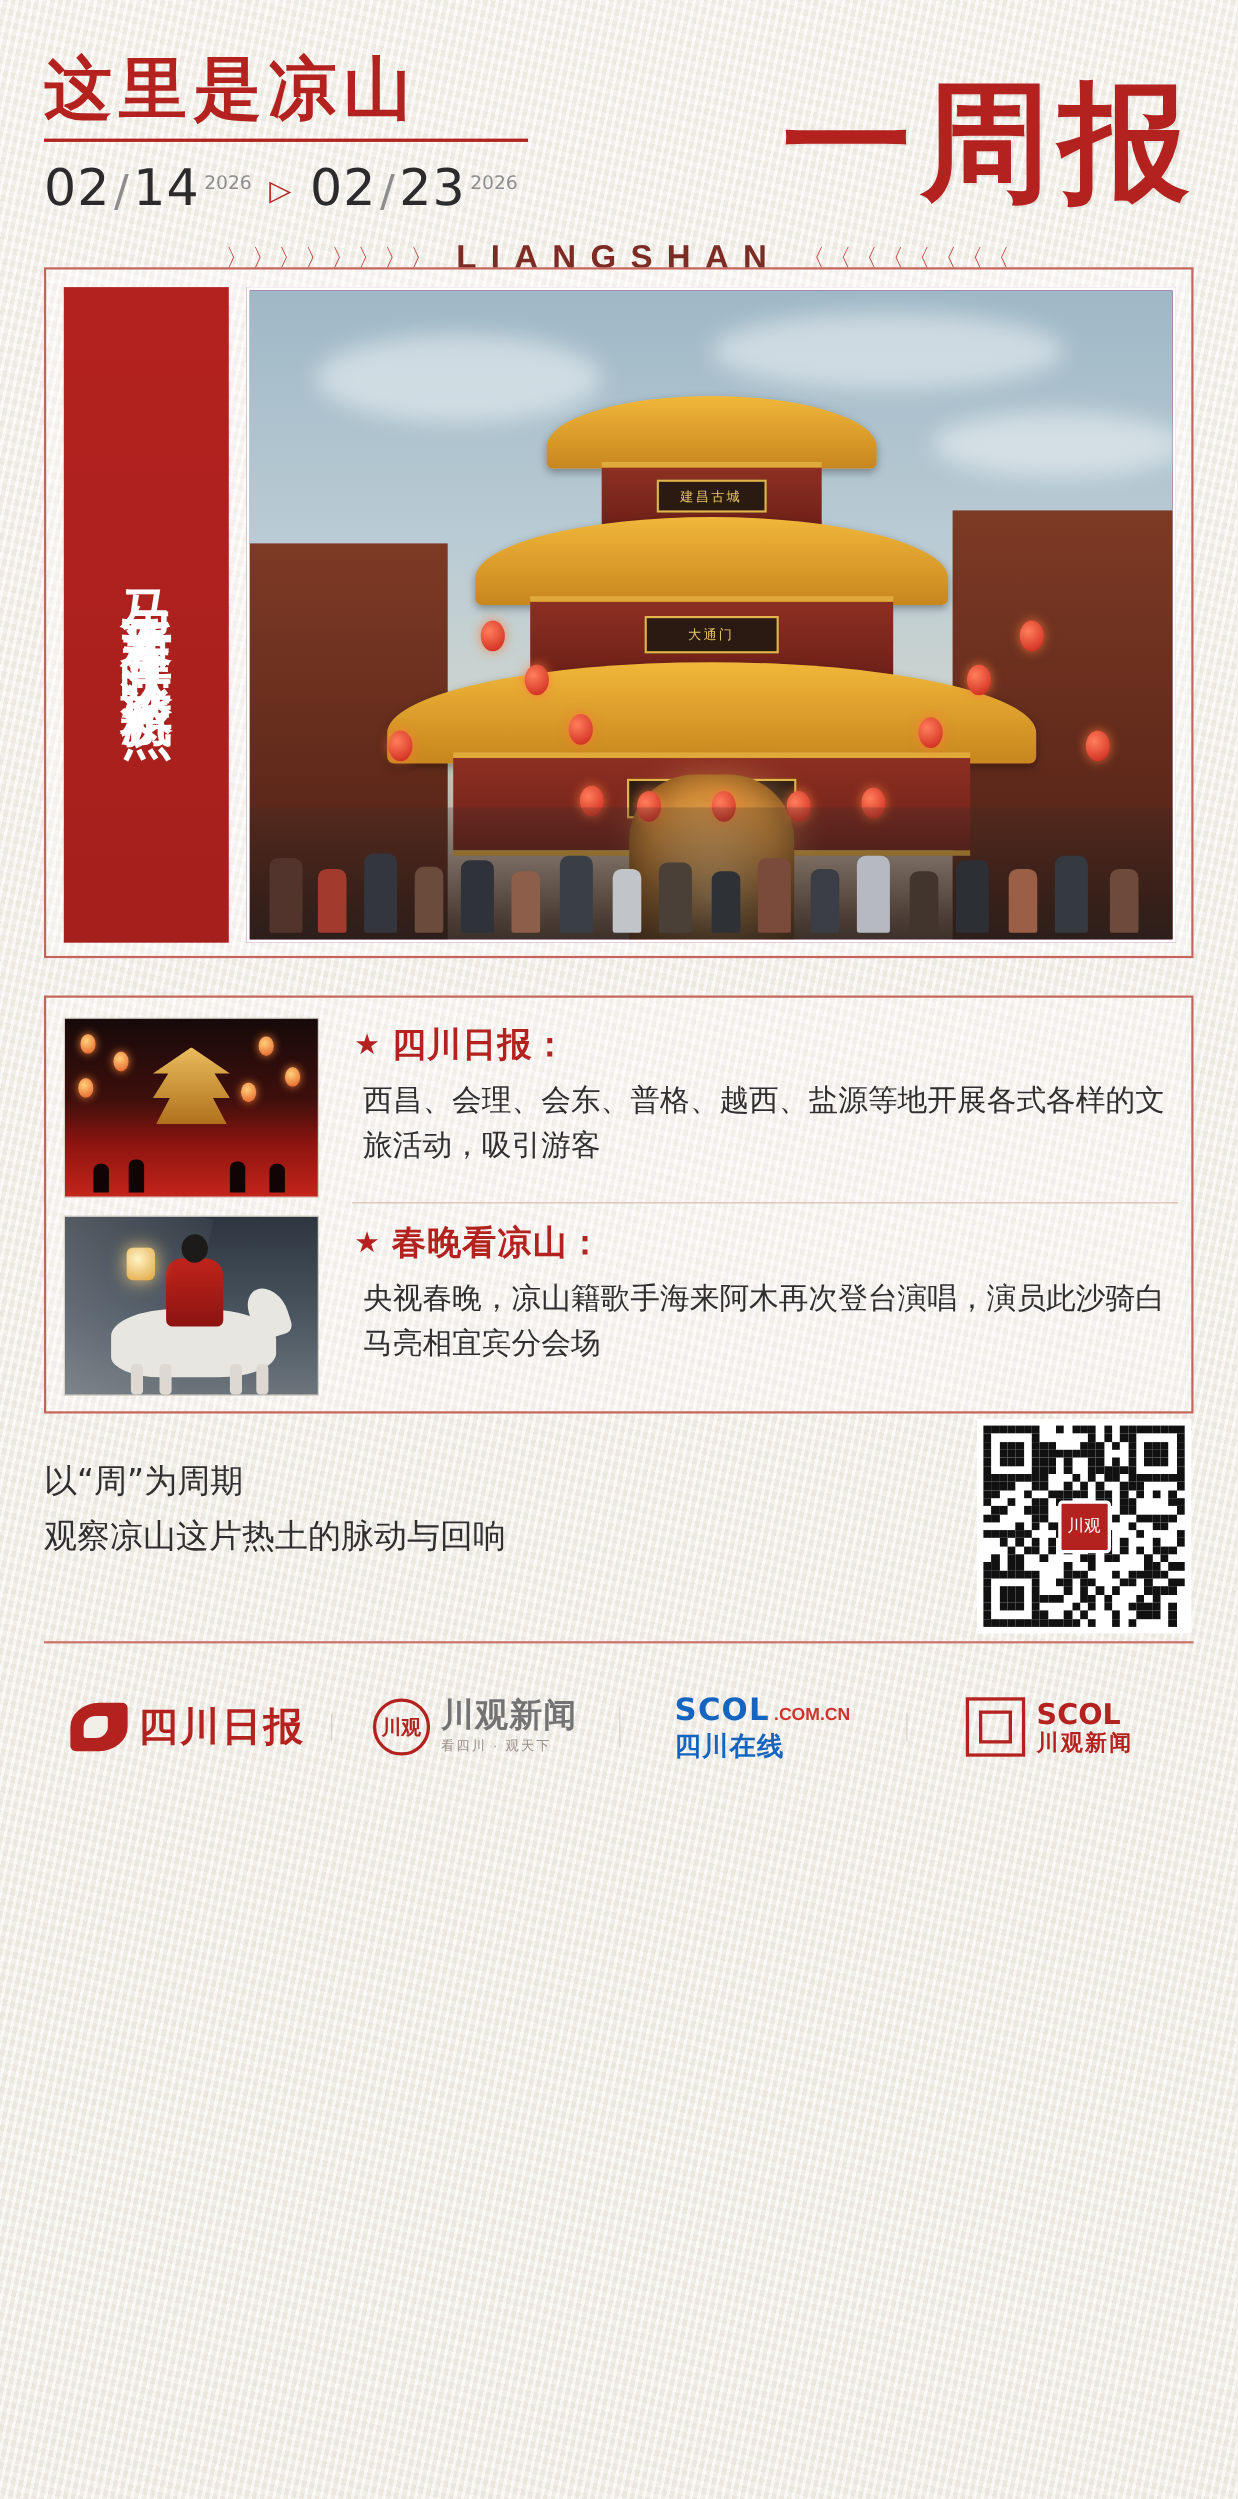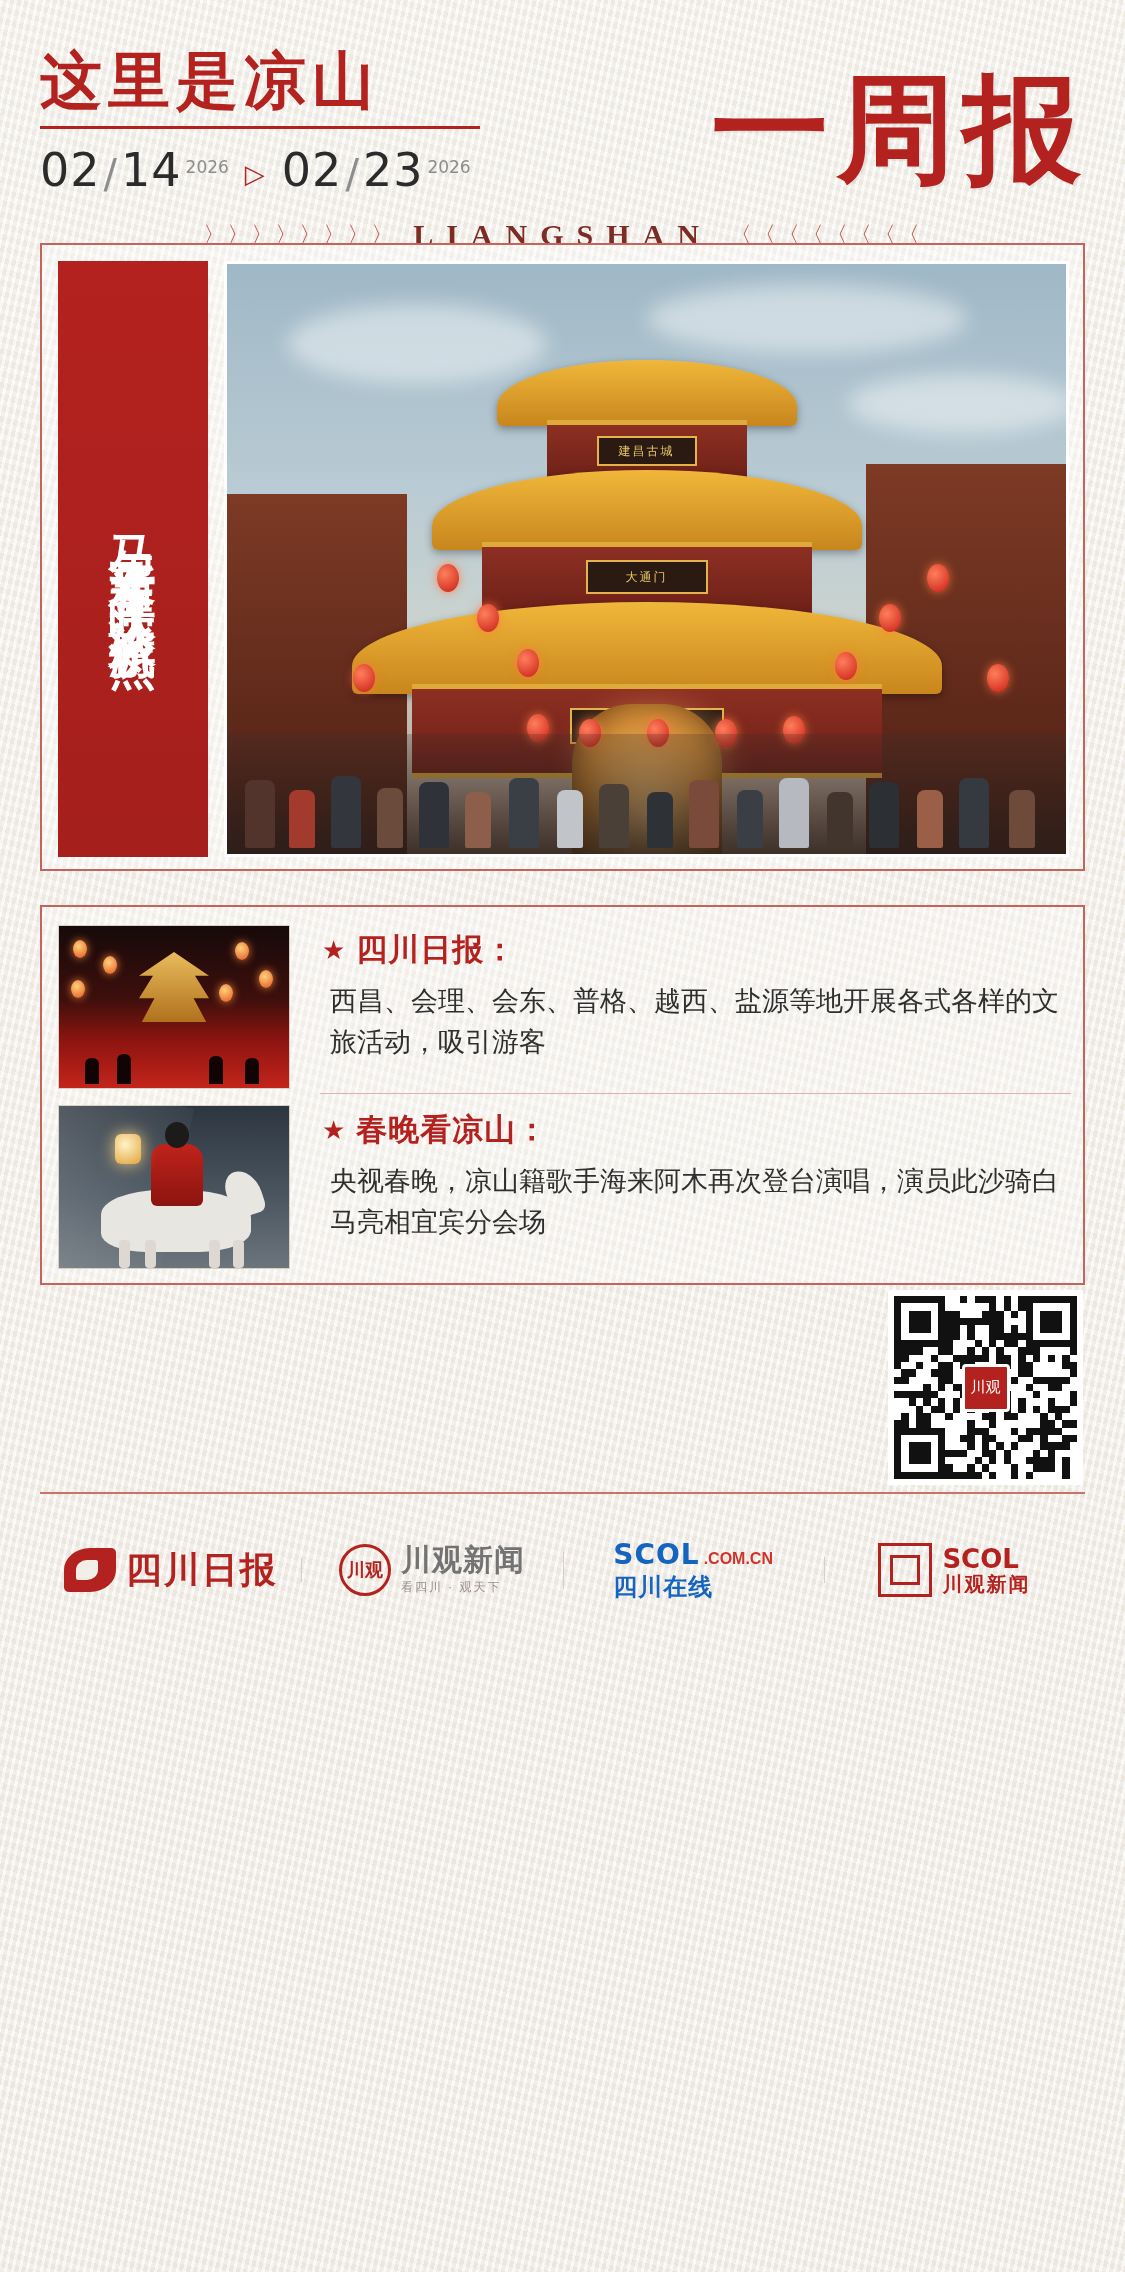--- a/index.html
+++ b/index.html
@@ -50,21 +50,21 @@
     text-shadow:2px 2px 0 rgba(0,0,0,0.05);
   }
 
   .hd-band{
     position:absolute;left:0;top:178px;width:1125px;
     display:flex;align-items:center;justify-content:center;gap:18px;
   }
   .chev{color:#c4473f;font-size:22px;letter-spacing:2px;font-family:"DejaVu Sans",sans-serif;}
   .hd-latin{
     color:#7d2b25;font-size:30px;letter-spacing:13px;font-weight:bold;
-    font-family:Liberation Serif, serif;
+    font-family:Liberation Sans, sans-serif;
   }
 
   
   .hero{
     position:absolute;left:40px;top:243px;width:1045px;height:628px;
     border:2px solid #c3655c;background:rgba(255,255,255,0.35);
     box-sizing:border-box;
   }
   .hero-band{
     position:absolute;left:16px;top:16px;width:150px;height:596px;
@@ -351,20 +351,24 @@
         <div class="news-head">
           <span class="star">★</span>
           <span>春晚看凉山：</span>
         </div>
         <div class="news-body">央视春晚，凉山籍歌手海来阿木再次登台演唱，演员此沙骑白马亮相宜宾分会场</div>
       </div>
     </div>
   </div>
 
   <div class="qrsec">
+    <div class="scan-body">
+      <div>以“周”为周期</div>
+      <div>观察凉山这片热土的脉动与回响</div>
+    </div>
 
     <div class="qr">
       <div class="qrgrid" id="qrgrid">
           <i></i>
           <i></i>
           <i></i>
           <i></i>
           <i></i>
           <i></i>
           <i></i>

